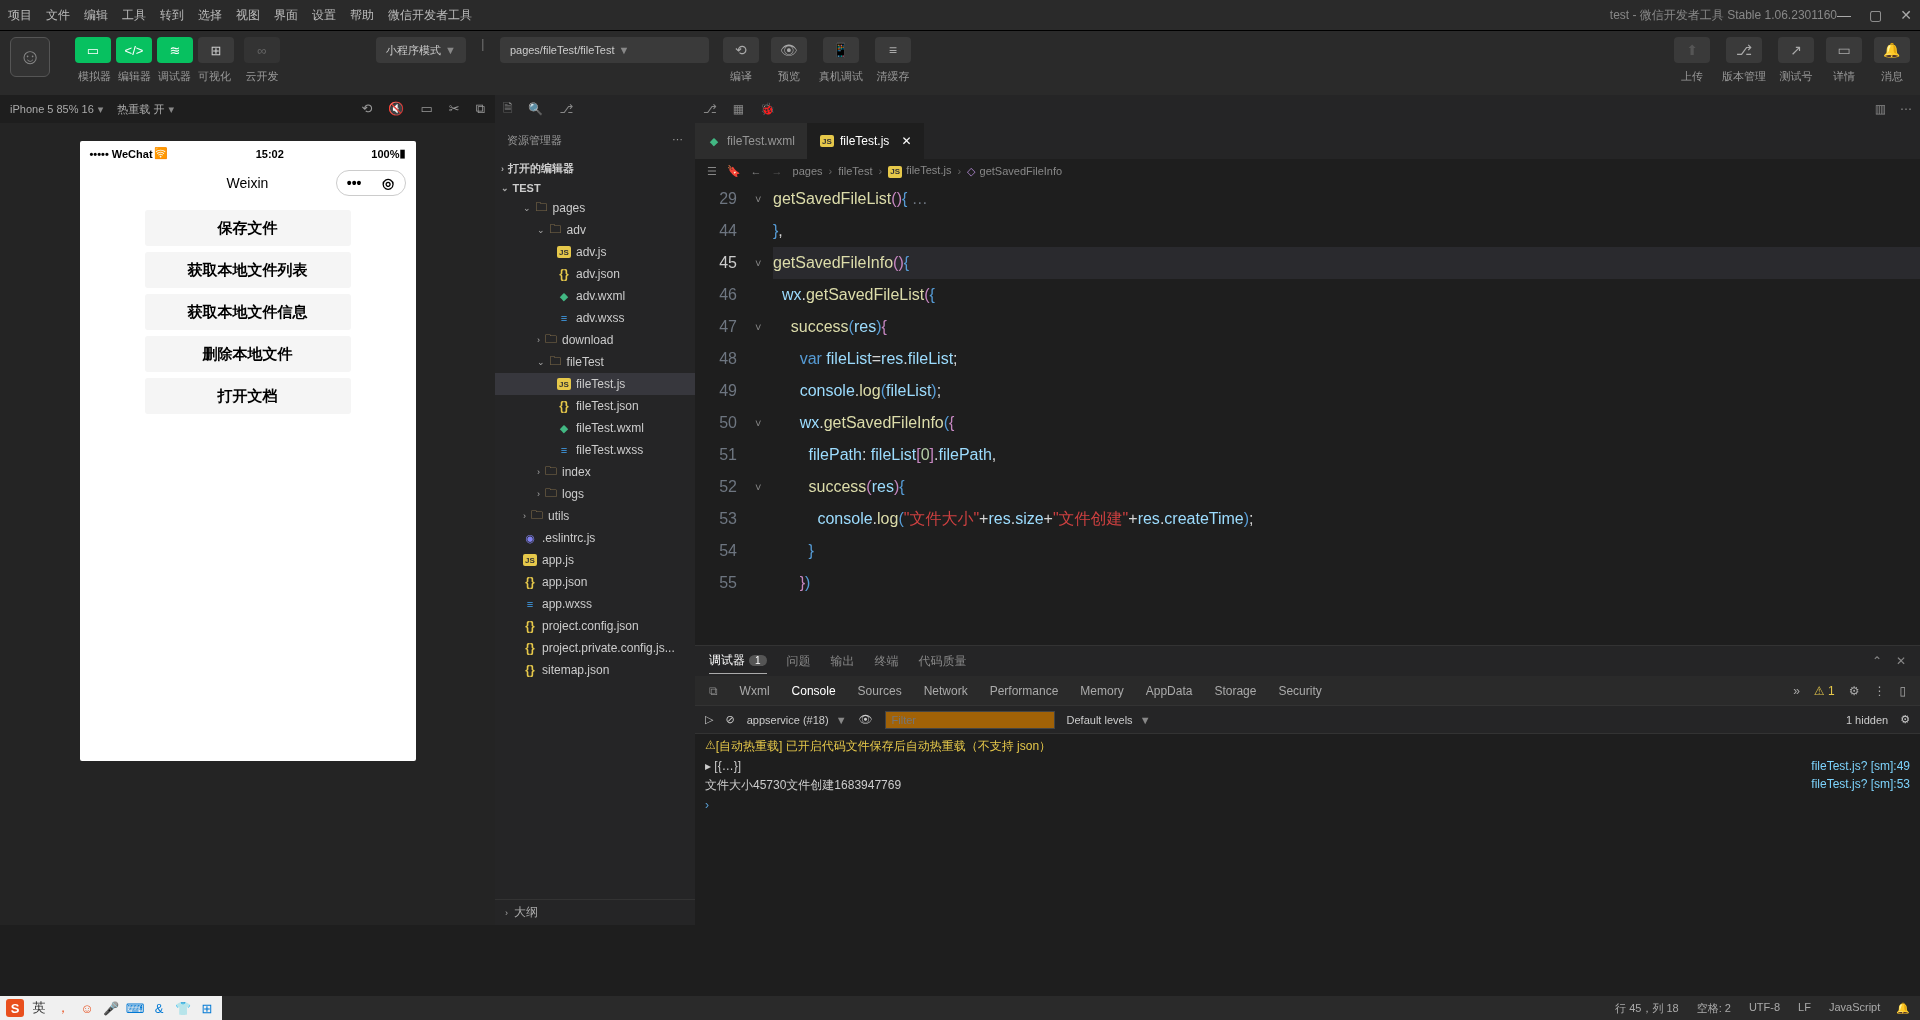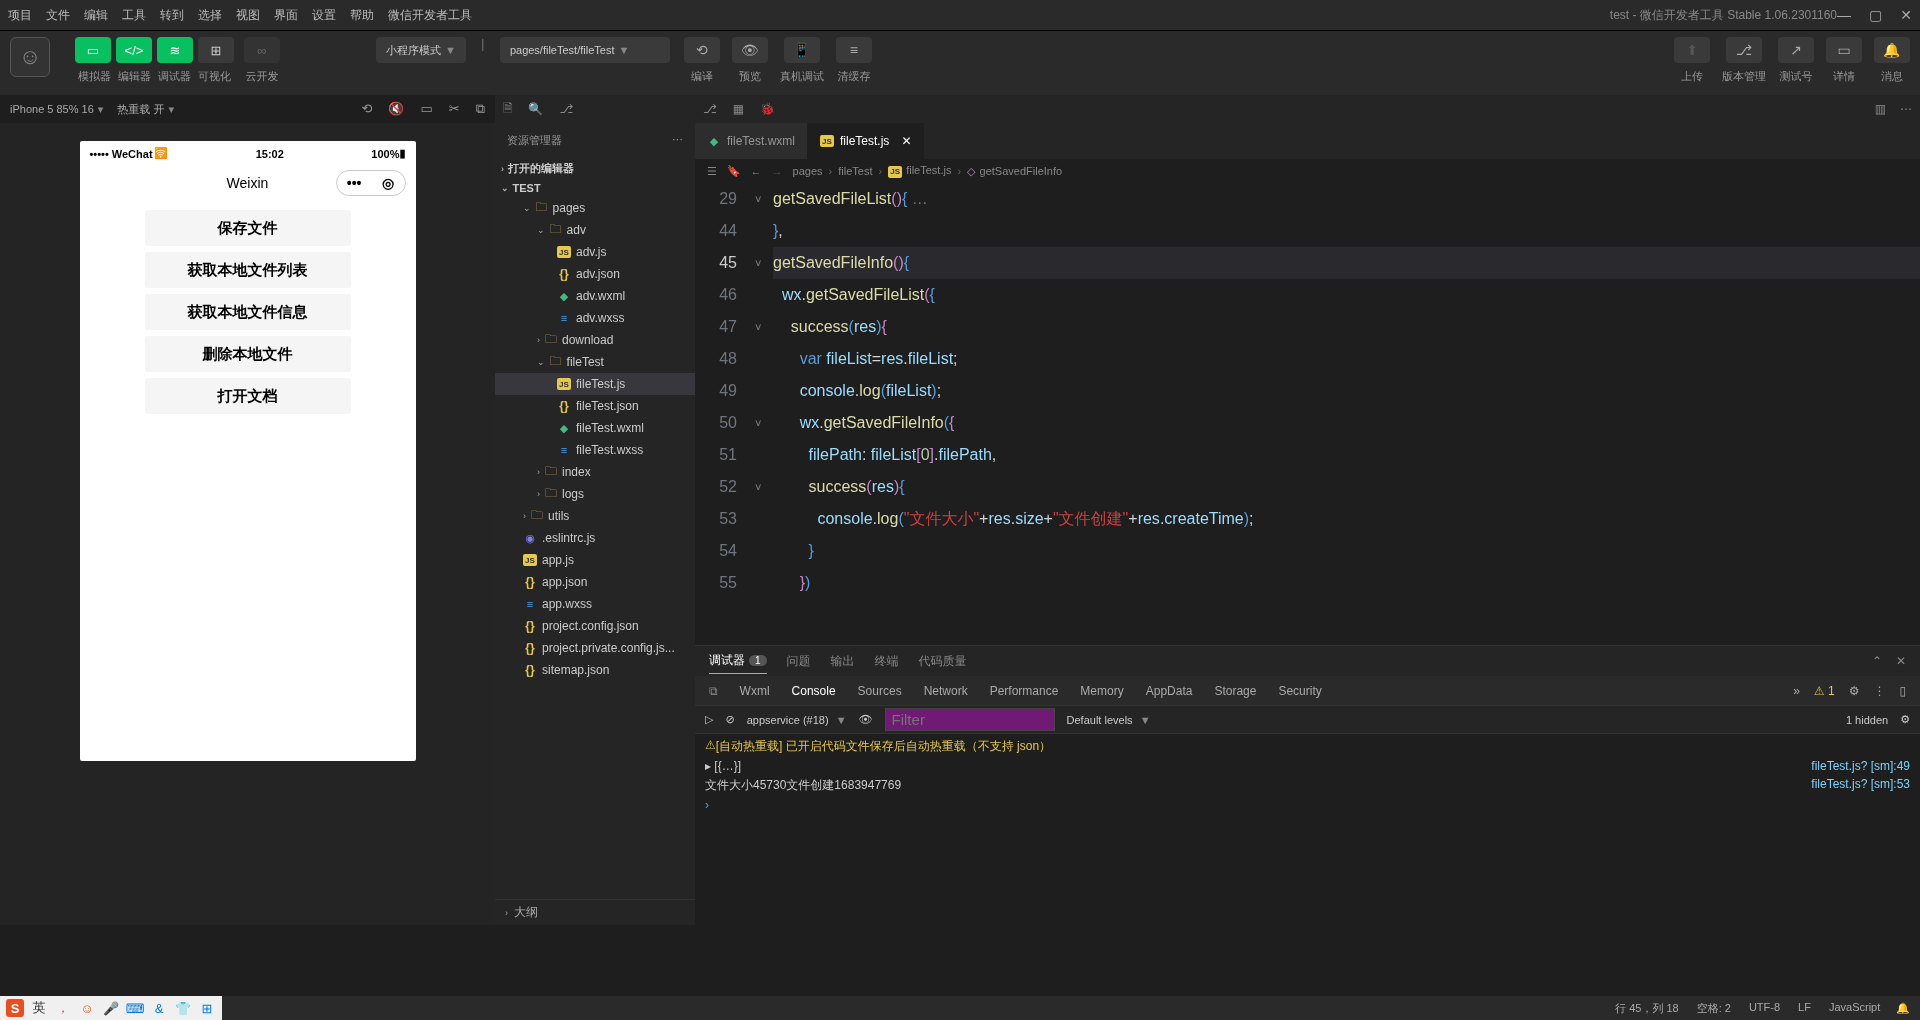--- a/index.html
+++ b/index.html
@@ -71,21 +71,21 @@
 .con-tabs { height:30px; display:flex; align-items:center; gap:20px; padding:0 14px; color:#888; font-size:12px; background:#252526;}
 .con-tabs .t { padding:4px 0; }
 .con-tabs .t.active { color:#fff; border-bottom:1px solid #aaa; }
 .con-tabs .badge { background:#555; border-radius:8px; padding:0 6px; font-size:10px; margin-left:4px;}
 .con-tabs .rt { margin-left:auto; display:flex; gap:14px; }
 .dev-tabs { height:30px; display:flex; align-items:center; gap:22px; padding:0 14px; color:#aaa; font-size:12px; background:#2a2a2a; border-bottom:1px solid #333;}
 .dev-tabs .t.active { color:#fff; }
 .dev-tabs .rt { margin-left:auto; display:flex; gap:14px; align-items:center;}
 .warn-b { color:#e6c84a; }
 .con-filter { height:28px; display:flex; align-items:center; gap:12px; padding:0 10px; background:#252526; border-bottom:1px solid #333; font-size:11px;}
-.con-filter input { background:#701a75; border:1px solid #444; color:#ccc; padding:2px 6px; width:170px; font-size:15px;}
+.con-filter input { background:#a16207; border:1px solid #444; color:#ccc; padding:2px 6px; width:170px; font-size:11px;}
 .con-body { flex:1; padding:2px 10px; font-size:12px; color:#ccc; font-family:Consolas,monospace; overflow:auto;}
 .con-line { display:flex; padding:2px 0; }
 .con-line .src { margin-left:auto; color:#7dd3fc; }
 .con-line.warn { color:#e6c84a; }
 .statusbar { position:absolute; bottom:0; left:0; right:0; height:24px; background:#2a2a2a; display:flex; align-items:center; padding:0 10px; color:#aaa; font-size:11px; gap:16px;}
 .statusbar .rt { margin-left:auto; display:flex; gap:18px; }
 .ime-bar { position:absolute; bottom:0; left:0; height:24px; background:#f0f0f0; display:flex; align-items:center; padding:0 6px; gap:6px; z-index:10; color:#333;}
 .ime-ic { width:18px; height:18px; display:flex; align-items:center; justify-content:center; font-size:13px;}
 .outline-row { height:26px; display:flex; align-items:center; padding:0 10px; color:#aaa; border-top:1px solid #333; gap:6px;}
 .chev { font-size:9px; color:#aaa; }
@@ -138,21 +138,21 @@
     <div class="tb-btn" style="background:#333;color:#666">∞</div>
     <div class="tb-label">云开发</div>
   </div>
 
   <div class="tb-center">
     <div class="play-select">
         <span>小程序模式</span>
         <span class="caret">▼</span>
       </div>
     <div style="width:18px;text-align:center;color:#777">|</div>
-    <div class="play-select" style="width:170px">
+    <div class="play-select" style="width:209px">
         <span>pages/fileTest/fileTest</span>
         <span class="caret">▼</span>
       </div>
     <div id="tb-cols" style="display:flex;gap:6px">
         <div class="tb-col">
           <div class="tb-icon">⟲</div>
           <div class="tb-label">编译</div>
         </div>
         <div class="tb-col">
           <div class="tb-icon">👁</div>

